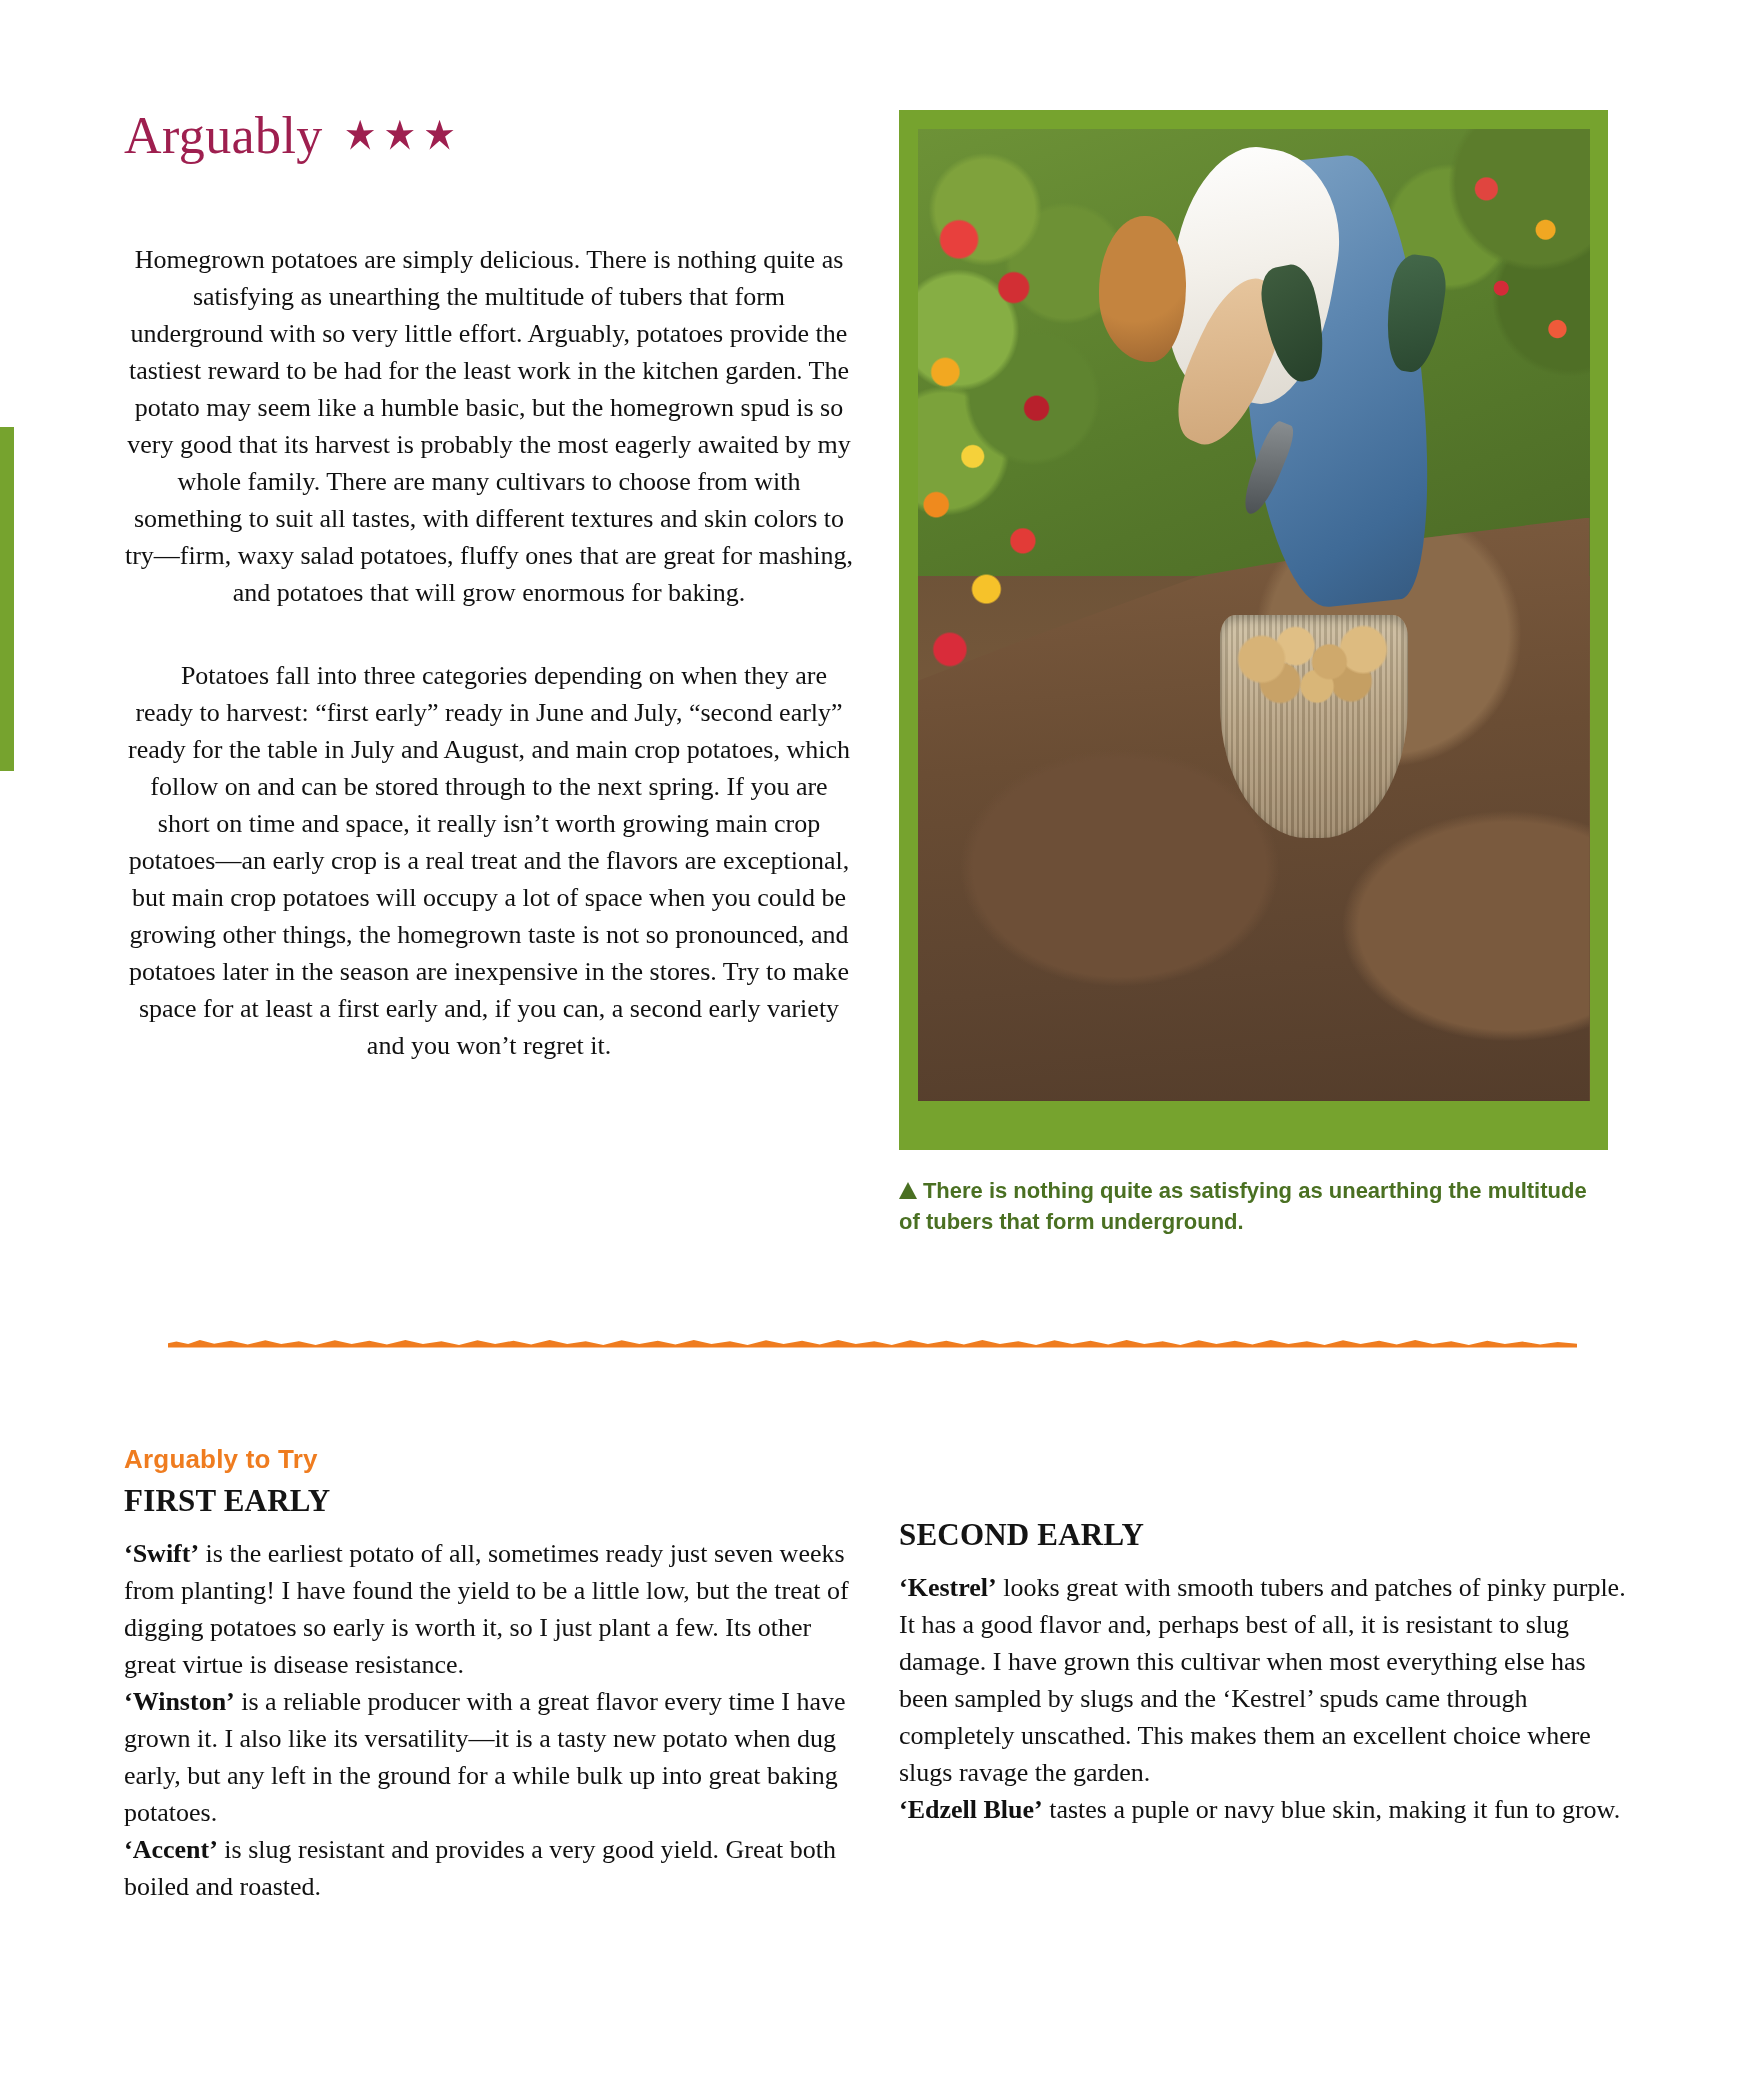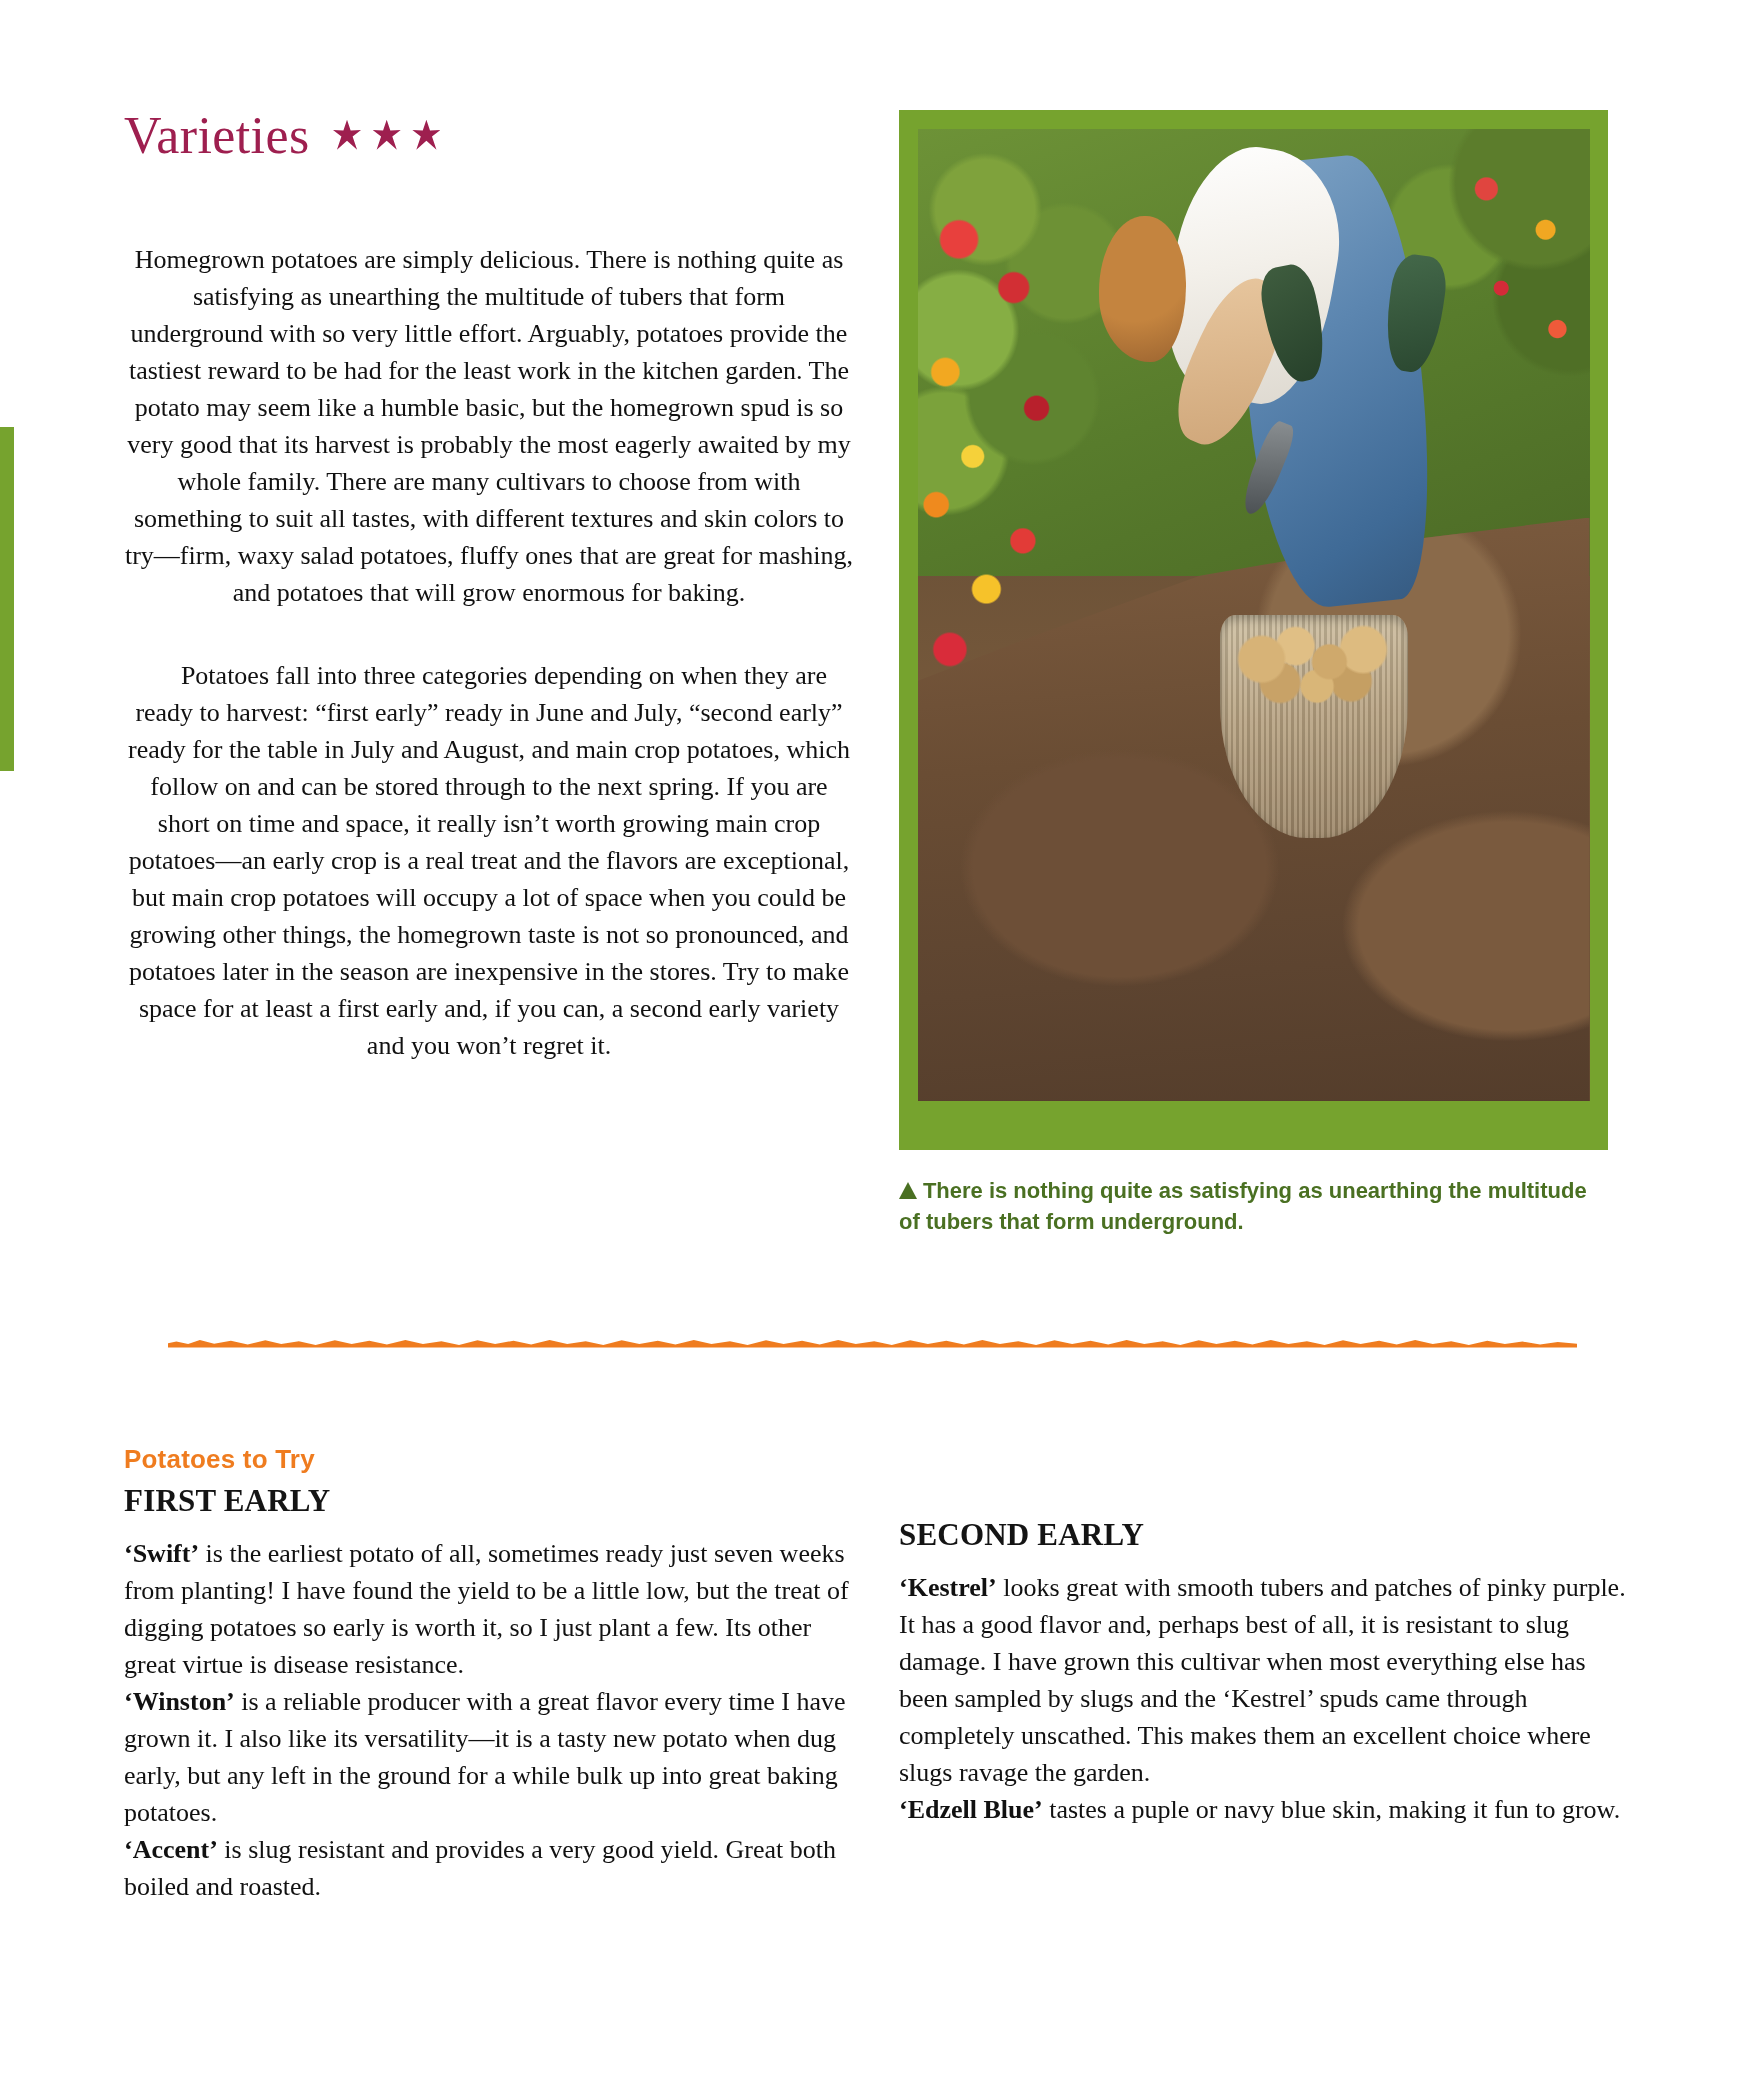--- a/index.html
+++ b/index.html
@@ -282,21 +282,21 @@
   .variety b { font-weight: bold; }
 </style>
 </head>
 <body>
 
 <div class="page">
 
   <div class="edge-tab"></div>
 
   <div class="title-row">
-    <div class="title-text">Varieties</div>
+    <div class="title-text">Arguably</div>
     <div class="stars">
       <span class="star"></span>
       <span class="star"></span>
       <span class="star"></span>
     </div>
   </div>
 
   <div class="body-col">
     <p>Homegrown potatoes are simply delicious. There is nothing quite as satisfying as unearthing the multitude of tubers that form underground with so very little effort. Arguably, potatoes provide the tastiest reward to be had for the least work in the kitchen garden. The potato may seem like a humble basic, but the homegrown spud is so very good that its harvest is probably the most eagerly awaited by my whole family. There are many cultivars to choose from with something to suit all tastes, with different textures and skin colors to try—firm, waxy salad potatoes, fluffy ones that are great for mashing, and potatoes that will grow enormous for baking.</p>
     <p class="indent">Potatoes fall into three categories depending on when they are ready to harvest: “first early” ready in June and July, “second early” ready for the table in July and August, and main crop potatoes, which follow on and can be stored through to the next spring. If you are short on time and space, it really isn’t worth growing main crop potatoes—an early crop is a real treat and the flavors are exceptional, but main crop potatoes will occupy a lot of space when you could be growing other things, the homegrown taste is not so pronounced, and potatoes later in the season are inexpensive in the stores. Try to make space for at least a first early and, if you can, a second early variety and you won’t regret it.</p>
@@ -322,21 +322,21 @@
   </div>
 
   <div class="caption">
     <span class="tri"></span><span>There is nothing quite as satisfying as unearthing the multitude of tubers that form underground.</span>
   </div>
 
   <svg class="divider" viewBox="0 0 3360 34" preserveAspectRatio="none">
     <path fill="#EF7C1F" d="M0,22 L20,18 L48,24 L76,14 L110,23 L150,16 L190,25 L232,15 L270,24 L312,17 L352,26 L398,15 L438,24 L480,16 L522,25 L566,14 L608,24 L652,17 L694,26 L738,15 L780,24 L824,16 L866,25 L910,14 L952,24 L996,17 L1038,26 L1082,15 L1124,24 L1168,16 L1210,25 L1254,14 L1296,24 L1340,17 L1382,26 L1426,15 L1468,24 L1512,16 L1554,25 L1598,14 L1640,24 L1684,17 L1726,26 L1770,15 L1812,24 L1856,16 L1898,25 L1942,14 L1984,24 L2028,17 L2070,26 L2114,15 L2156,24 L2200,16 L2242,25 L2286,14 L2328,24 L2372,17 L2414,26 L2458,15 L2500,24 L2544,16 L2586,25 L2630,14 L2672,24 L2716,17 L2758,26 L2802,15 L2844,24 L2888,16 L2930,25 L2974,14 L3016,24 L3060,17 L3102,26 L3146,16 L3188,24 L3230,18 L3272,25 L3314,19 L3360,23 L3360,32 L0,32 Z"></path>
   </svg>
 
-  <div class="varieties-kicker">Potatoes to Try</div>
+  <div class="varieties-kicker">Arguably to Try</div>
 
   <div class="col-left">
     <h2 class="sub-head">FIRST EARLY</h2>
     <p class="variety"><b>‘Swift’</b><span> is the earliest potato of all, sometimes ready just seven weeks from planting! I have found the yield to be a little low, but the treat of digging potatoes so early is worth it, so I just plant a few. Its other great virtue is disease resistance.</span></p>
     <p class="variety"><b>‘Winston’</b><span> is a reliable producer with a great flavor every time I have grown it. I also like its versatility—it is a tasty new potato when dug early, but any left in the ground for a while bulk up into great baking potatoes.</span></p>
     <p class="variety"><b>‘Accent’</b><span> is slug resistant and provides a very good yield. Great both boiled and roasted.</span></p>
   </div>
 
   <div class="col-right">
     <h2 class="sub-head">SECOND EARLY</h2>

